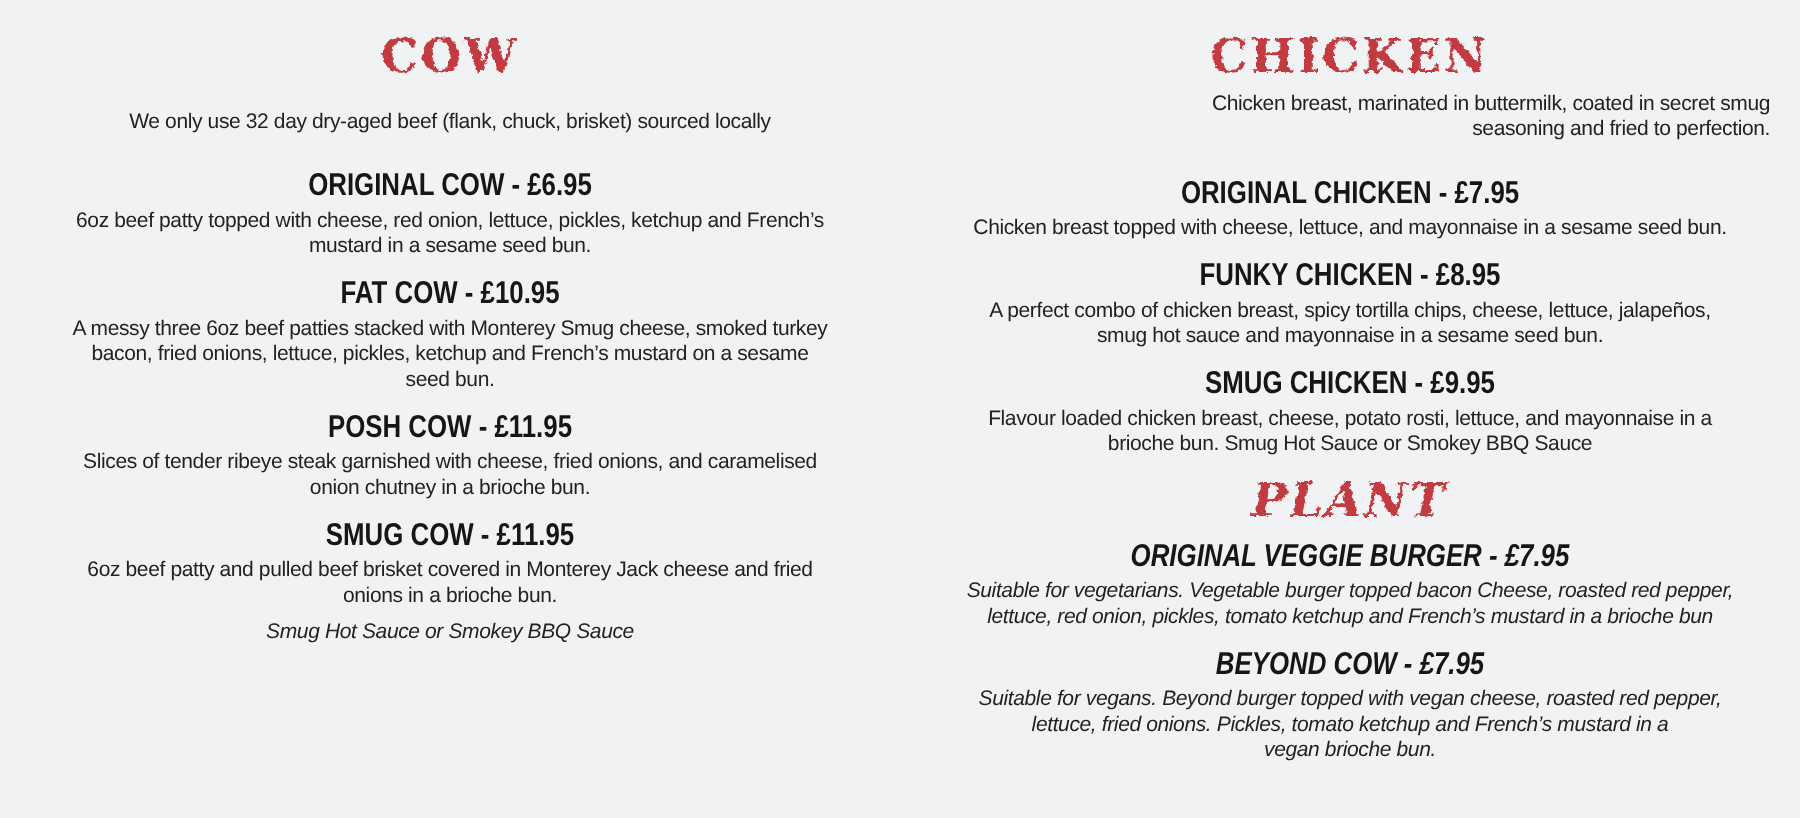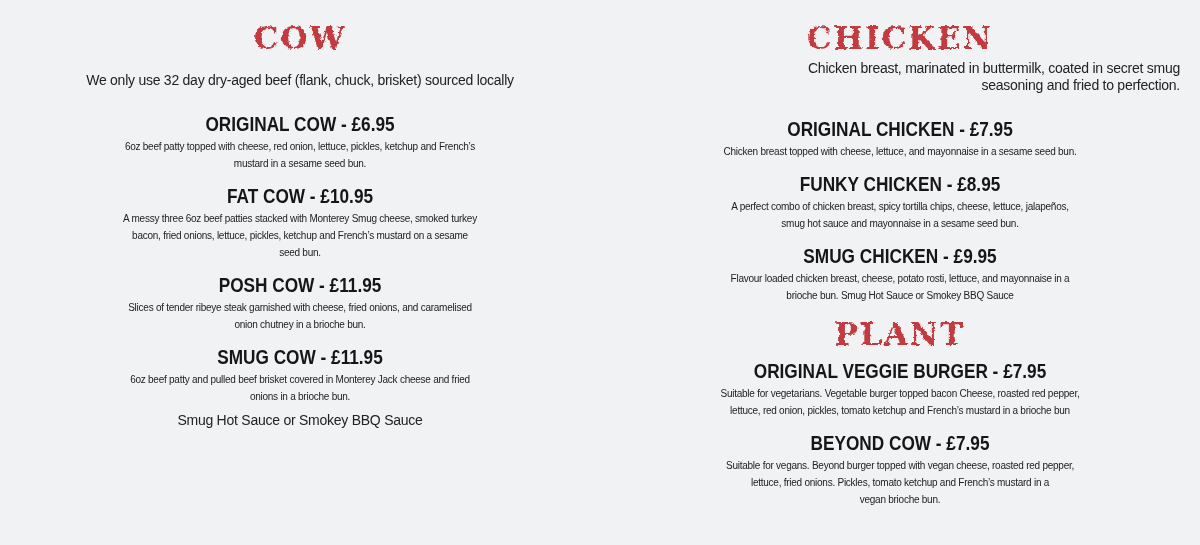--- a/index.html
+++ b/index.html
@@ -55,34 +55,36 @@
   .menu-item-name {
     font-size: 21px;
     line-height: 22px;
     font-weight: bold;
     color: #161616;
     margin: 0 0 3px 0;
     transform: scaleX(0.82);
     white-space: nowrap;
   }
   .menu-item-desc {
-    font-size: 10px;
+    font-size: 14px;
     line-height: 17px;
     letter-spacing: -0.25px;
     margin: 0;
     white-space: pre-line;
   }
   .sauce-note {
     font-size: 14px;
     line-height: 17px;
     letter-spacing: -0.25px;
     margin: 7px 0 0 0;
+    font-style: italic;
   }
   .section--plant {
     margin-top: 12px;
+    font-style: italic;
   }
   .section--plant .menu-item.first {
     margin-top: 8px;
   }
   .svg-defs {
     position: absolute;
     width: 0;
     height: 0;
   }
 </style>

